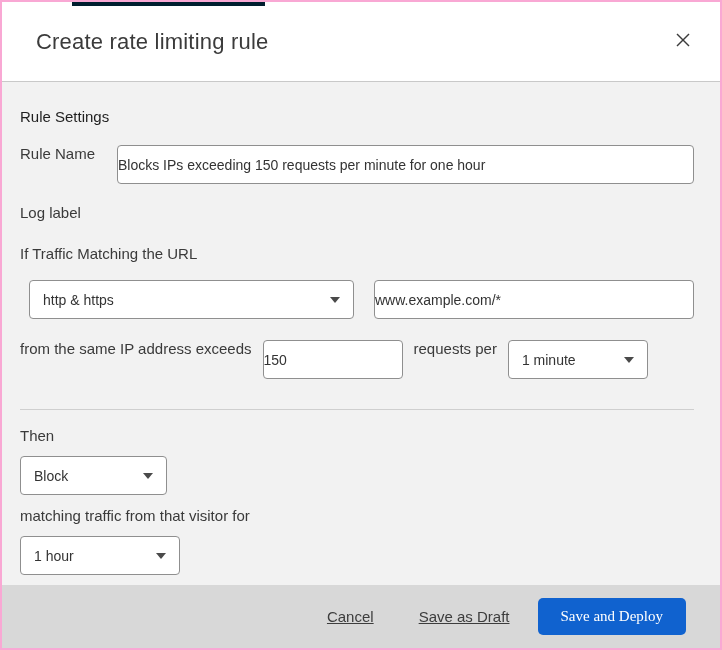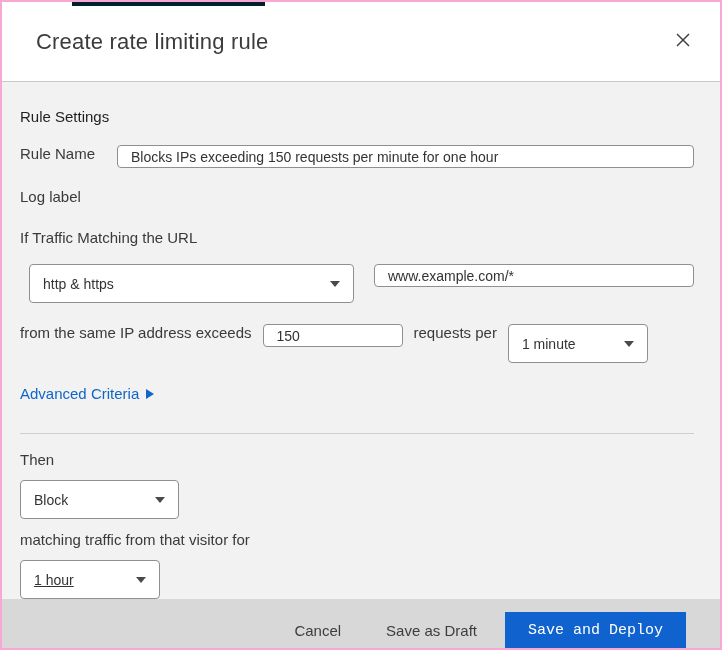--- a/index.html
+++ b/index.html
@@ -67,28 +67,28 @@
     color: #1f1f1f;
   }
   .row { display: flex; }
   .field-row { margin-top: 20px; }
   .field-label {
     flex: 0 0 97px;
     font-size: 15px;
     color: #3a3a3a;
   }
   .text-input {
-    height: 23px;
+    height: 39px;
     border: 1px solid #8f8f8f;
     border-radius: 4px;
     background: #ffffff;
     font-family: "Liberation Sans", sans-serif;
     font-size: 14px;
     color: #333333;
-    padding: 0 13px;
+    padding: 0 0;
     outline: none;
     width: 100%;
   }
   .text-input::placeholder { color: #767676; opacity: 1; }
   .flex-fill { flex: 1 1 auto; }
   .intro-text {
     margin-top: 24px;
     font-size: 15px;
     color: #3a3a3a;
   }
@@ -138,49 +138,50 @@
     border-top: 5px solid transparent;
     border-bottom: 5px solid transparent;
     border-left: 8px solid #1065c8;
   }
   .divider {
     margin-top: 30px;
     border: none;
     border-top: 1px solid #cfcfcf;
   }
   .then-row { margin-top: 17px; gap: 12px; flex-direction: column; }
-  .dd-action { width: 159px; flex: 0 0 auto; }
-  .dd-duration { width: 140px; flex: 0 0 auto; text-decoration: underline; }
+  .dd-action { width: 147px; flex: 0 0 auto; }
+  .dd-duration { width: 160px; flex: 0 0 auto; }
   
   .footer {
     flex: 0 0 63px;
     background: #d8d8d8;
     display: flex;
     align-items: center;
     justify-content: flex-end;
     padding-right: 34px;
   }
   .footer-link {
     background: none;
     border: none;
     font-family: "Liberation Sans", sans-serif;
     font-size: 15px;
     color: #3d3d3d;
     cursor: pointer;
+    text-decoration: underline;
   }
   .link-cancel { margin-right: 45px; }
   .link-draft { margin-right: 28px; }
   .btn-primary {
     height: 37px;
     padding: 8px 23px;
     background: #1062cf;
     color: #ffffff;
     border: none;
-    border-radius: 0;
-    font-family: Liberation Mono, monospace;
+    border-radius: 5px;
+    font-family: Liberation Serif, serif;
     font-size: 15px;
     cursor: pointer;
   }
 </style>
 </head>
 <body>
 
 <div class="modal">
   <div class="top-strip"></div>
 
@@ -221,24 +222,20 @@
     <div class="row threshold-row">
       <span class="inline-text">from the same IP address exceeds</span>
       <input class="text-input threshold-input" type="text" value="150" style="">
       <span class="inline-text">requests per</span>
       <div class="dropdown dd-period">
         <span>1 minute</span>
         <span class="chevron"></span>
       </div>
     </div>
 
-    <a class="advanced-link">
-      <span>Advanced Criteria</span>
-      <span class="arrow-right"></span>
-    </a>
 
     <hr class="divider">
 
     <div class="row then-row">
       <span class="inline-text">Then</span>
       <div class="dropdown dd-action">
         <span>Block</span>
         <span class="chevron"></span>
       </div>
       <span class="inline-text">matching traffic from that visitor for</span>

